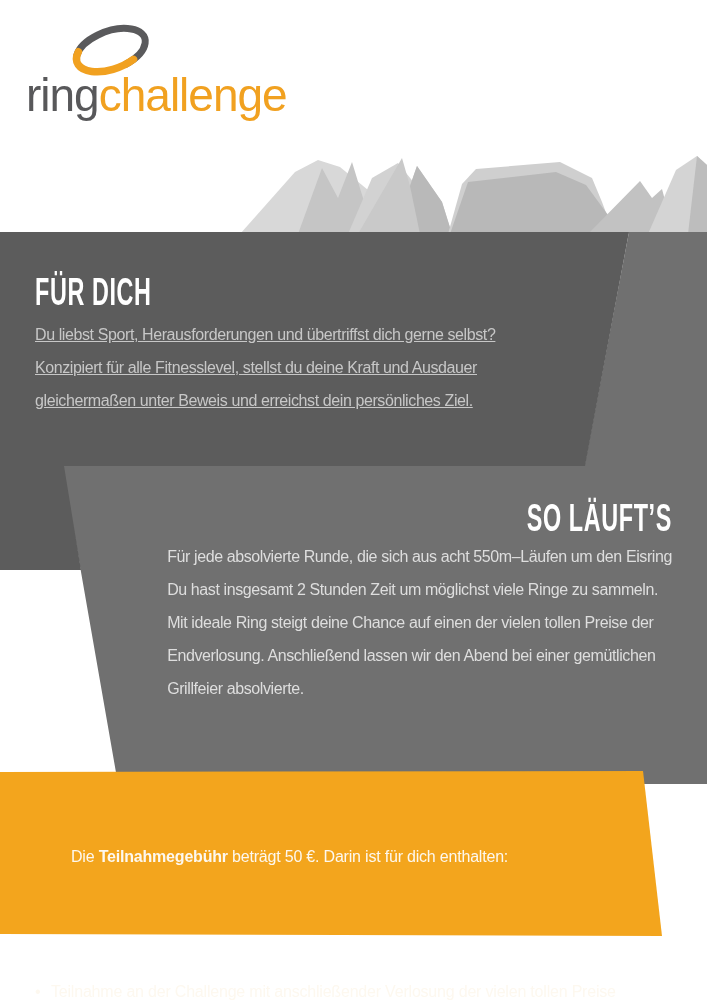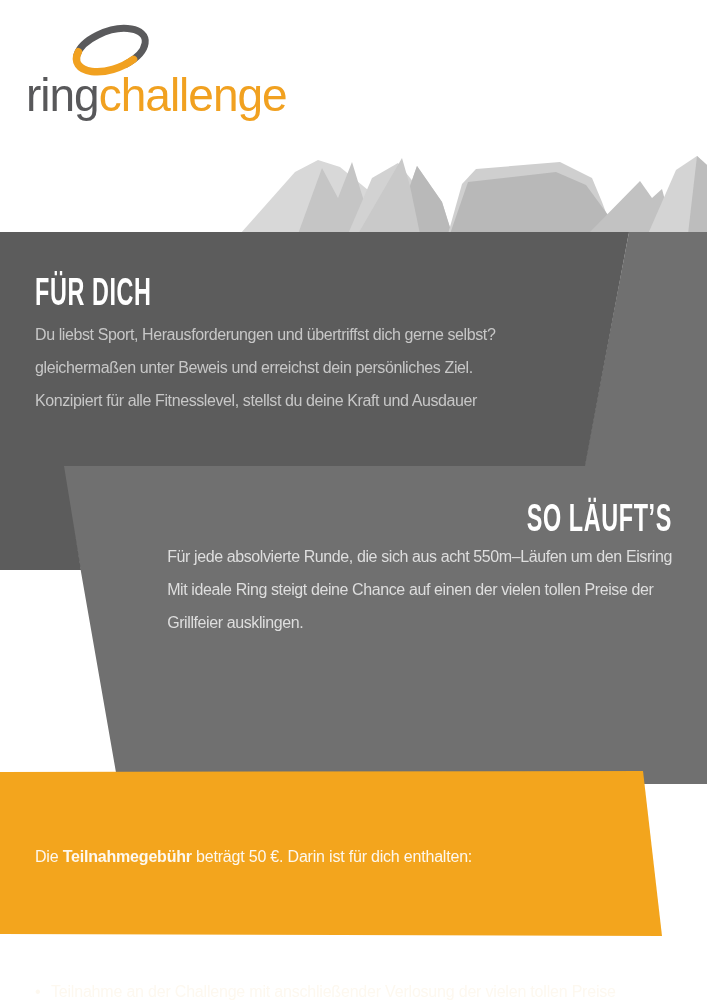--- a/index.html
+++ b/index.html
@@ -24,25 +24,25 @@
   .logo-icon{position:absolute;left:30px;top:2px;width:110px;height:68px;}
   .logo-text{position:absolute;left:0px;top:54px;font-size:46px;letter-spacing:-1px;font-weight:400;white-space:nowrap;}
   .logo-ring{color:var(--c-logo-gray);}
   .logo-challenge{color:var(--c-logo-orange);}
   
   .hcond{font-weight:bold;color:#ffffff;font-size:39px;line-height:1;letter-spacing:1px;white-space:nowrap;}
   .h-fuer{position:absolute;left:35px;top:272px;transform:scaleX(0.6);transform-origin:left center;}
   .h-so{position:absolute;right:35px;top:498px;transform:scaleX(0.6);transform-origin:right center;}
   
   .para{position:absolute;font-size:16px;letter-spacing:-0.4px;line-height:33px;white-space:nowrap;}
-  .para-fuer{left:35px;top:318px;color:var(--c-text-dark);text-align:left;}
+  .para-fuer{left:35px;top:318px;color:var(--c-text-dark);text-align:left;text-decoration:underline;}
   .para-so{right:35px;top:540px;color:var(--c-text-medium);text-align:left;}
   
   .pricing{position:absolute;left:35px;top:789px;color:var(--c-text-orange);font-size:16px;letter-spacing:-0.2px;line-height:27px;white-space:pre-wrap;}
-  .pricing-intro{white-space:pre-wrap;}
+  .pricing-intro{white-space:pre-wrap;margin-left:36px;}
   .pricing-intro b{font-weight:bold;}
   .pricing-list{list-style:none;margin-top:1px;}
   .pricing-list li{line-height:26.8px;white-space:nowrap;}
   .bullet{display:inline-block;width:16px;}
 </style>
 </head>
 <body>
 
 <div class="page">
 
@@ -74,29 +74,31 @@
         <path d="M -34 -6.5 A 36 19 0 1 1 9.3 18.4" fill="none" stroke="#5a5a5c" stroke-width="7" stroke-linecap="round"></path>
         <path d="M -31.2 -9.5 A 36 19 0 0 0 18 16.5" fill="none" stroke="#f1a120" stroke-width="7.5" stroke-linecap="round"></path>
       </g>
     </svg>
     <div class="logo-text"><span class="logo-ring">ring</span><span class="logo-challenge">challenge</span></div>
   </div>
 
   <h1 class="hcond h-fuer">FÜR DICH</h1>
   <div class="para para-fuer">
     <div>Du liebst Sport, Herausforderungen und übertriffst dich gerne selbst?</div>
+    <div>Konzipiert für alle Fitnesslevel, stellst du deine Kraft und Ausdauer</div>
     <div>gleichermaßen unter Beweis und erreichst dein persönliches Ziel.</div>
-    <div>Konzipiert für alle Fitnesslevel, stellst du deine Kraft und Ausdauer</div>
   </div>
 
   <h1 class="hcond h-so">SO LÄUFT’S</h1>
   <div class="para para-so">
     <div>Für jede absolvierte Runde, die sich aus acht 550m–Läufen um den Eisring</div>
+    <div>Du hast insgesamt 2 Stunden Zeit um möglichst viele Ringe zu sammeln.</div>
     <div>Mit ideale Ring steigt deine Chance auf einen der vielen tollen Preise der</div>
-    <div>Grillfeier ausklingen.</div>
+    <div>Endverlosung. Anschließend lassen wir den Abend bei einer gemütlichen</div>
+    <div>Grillfeier absolvierte.</div>
   </div>
 
   <div class="pricing">
     <div class="pricing-intro"><span>Die </span><b>Teilnahmegebühr</b><span> beträgt 50 €. Darin ist für dich enthalten:</span></div>
     <ul class="pricing-list">
       <li><span class="bullet">•</span><span>Teilnahme an der Challenge mit anschließender Verlosung der vielen tollen Preise</span></li>
       
       
       
     </ul>

